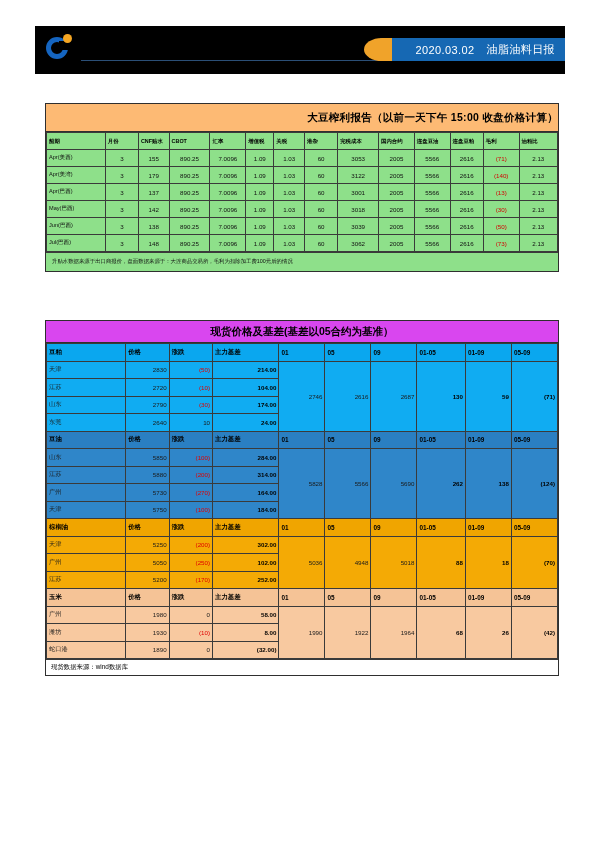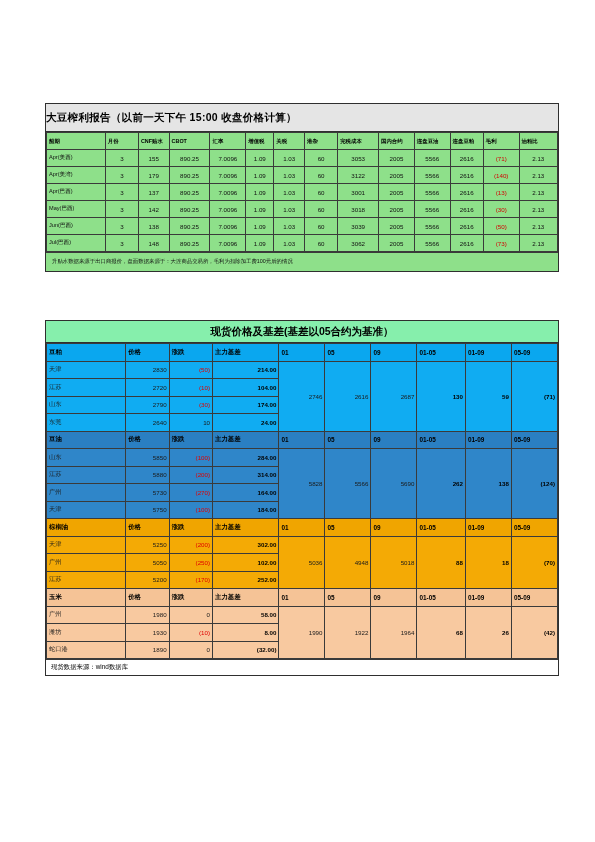--- a/index.html
+++ b/index.html
@@ -117,22 +117,22 @@
   
   .block1 {
     position: absolute;
     left: 45px;
     top: 103px;
     width: 512px;
     border: 1px solid #2f2f2f;
     background: #8ee08a;
   }
   .t1-title {
-    background: #e5e5e5;
-    text-align: left;
+    background: #fdba74;
+    text-align: right;
     font-size: 10.5px;
     font-weight: bold;
     padding: 7px 0 6px 0;
     border-bottom: 1px solid #2f2f2f;
     color: #000;
     letter-spacing: 0.3px;
   }
   .t1 td, .t1 th { height: 14px; }
   .t1 thead th {
     background: #8ee08a;
@@ -159,21 +159,21 @@
 
   
   .block2 {
     position: absolute;
     left: 45px;
     top: 320px;
     width: 512px;
     border: 1px solid #2f2f2f;
   }
   .t2-title {
-    background: #86efac;
+    background: #d946ef;
     text-align: center;
     font-size: 10.5px;
     font-weight: bold;
     padding: 4px 0 3px 0;
     color: #000;
     border-bottom: 1px solid #2f2f2f;
   }
   .t2 td, .t2 th { height: 14.5px; }
   .t2 th {
     font-size: 6.4px;
@@ -215,20 +215,32 @@
     text-align: justify;
     text-indent: 26px;
     font-family: "Liberation Serif", "DejaVu Serif", serif;
   }
 </style>
 </head>
 <body>
 
 <div class="page">
 
+  <div class="header">
+    <div class="logo">
+      <div class="ring"></div>
+      <div class="dot"></div>
+    </div>
+    <div class="header-rule"></div>
+    <div class="title-bar">
+      <div class="title-swoosh"></div>
+      <span class="title-date">2020.03.02</span>
+      <span class="title-text">油脂油料日报</span>
+    </div>
+  </div>
 
   <div class="block1">
     <div class="t1-title">大豆榨利报告（以前一天下午 15:00 收盘价格计算）</div>
     <table class="t1">
       <colgroup>
         <col style="width:11.5%">
           <col style="width:6.5%">
           <col style="width:6%">
           <col style="width:8%">
         <col style="width:7%">

